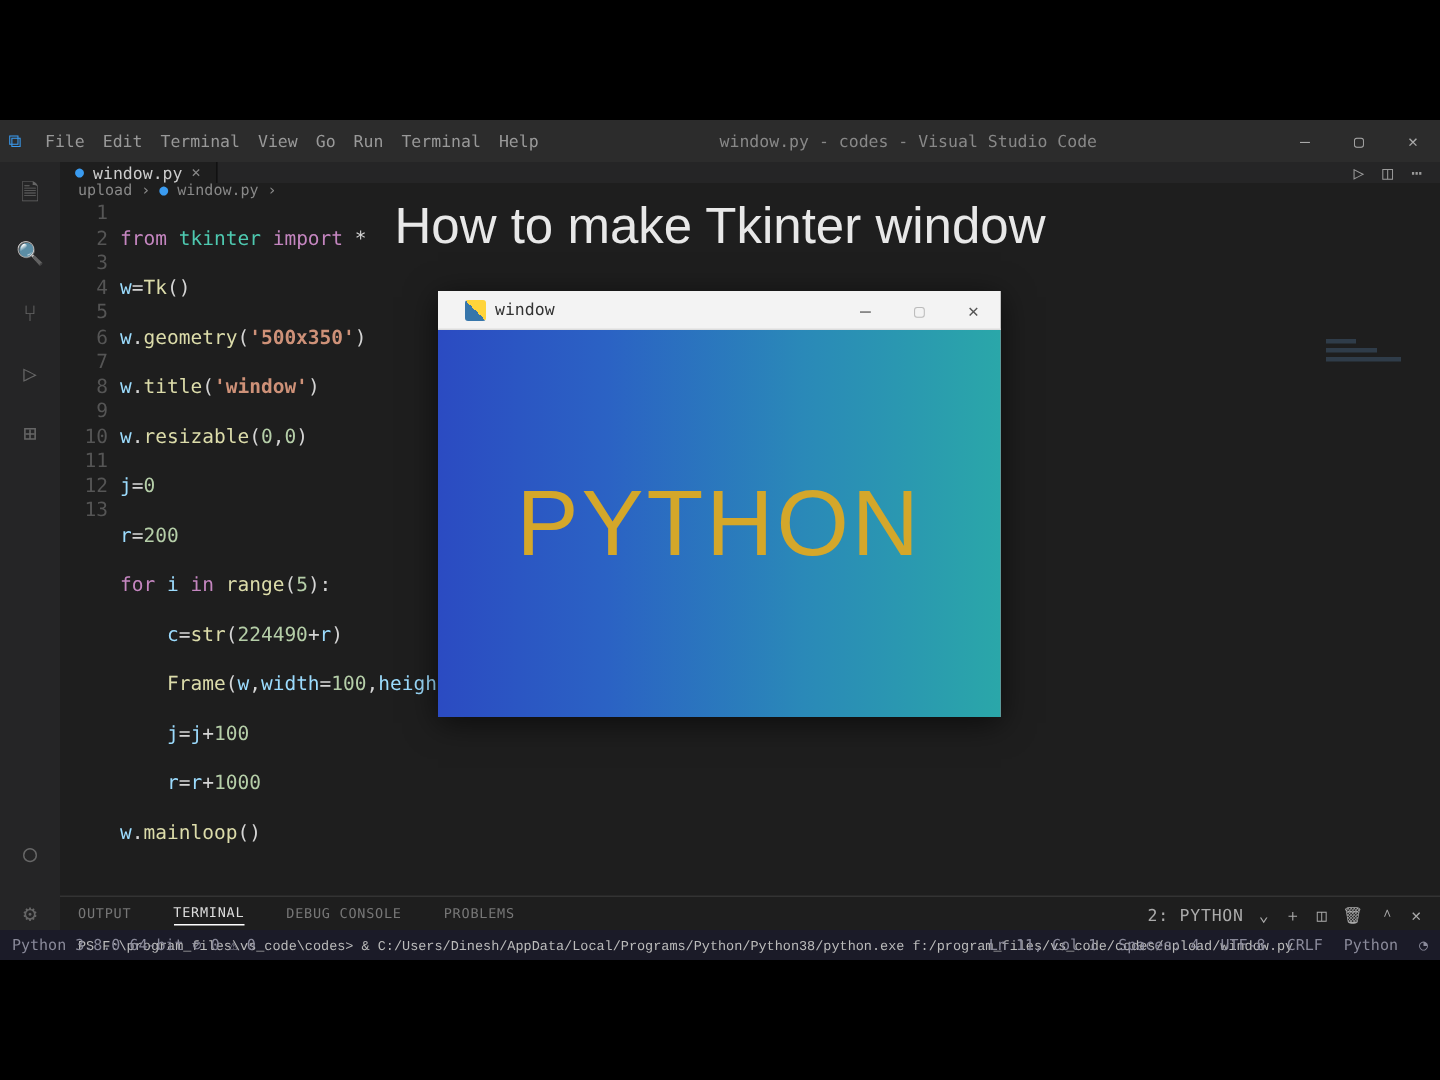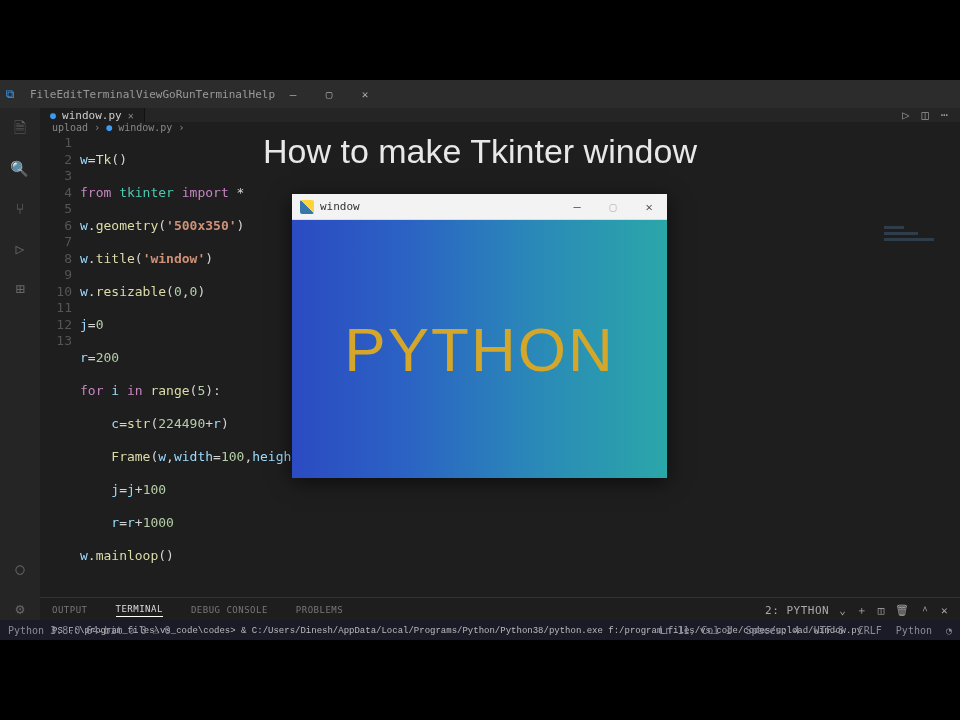--- a/index.html
+++ b/index.html
@@ -8,21 +8,21 @@
   .vscode {
     position: absolute; left: 0; top: 80px; width: 960px; height: 560px;
     background: #1e1e1e; color: #ccc;
   }
   
   .titlebar {
     height: 28px; background: #2c2c2c; display: flex; align-items: center;
     font-size: 11px; color: #999;
   }
   .titlebar .logo { width: 20px; text-align: center; color: #3a9bf0; font-size: 12px; }
-  .titlebar .menus { display: flex; gap: 0; padding-left: 10px; }
+  .titlebar .menus { display: flex; gap: 12px; padding-left: 10px; }
   .titlebar .title { flex: 1; text-align: center; color: #888; font-size: 11px; }
   .titlebar .wctrl { display: flex; }
   .titlebar .wctrl div { width: 36px; text-align: center; color: #aaa; font-size: 11px; }
   
   .body { display: flex; height: calc(100% - 28px - 20px); }
   .activitybar {
     width: 40px; background: #252526; display: flex; flex-direction: column;
     align-items: center; gap: 18px; padding-top: 10px; color: #666;
   }
   .activitybar .spacer { flex: 1; }
@@ -70,21 +70,21 @@
     display: flex; align-items: center; padding: 0 8px; gap: 6px;
   }
   .statusbar .sright { margin-left: auto; display: flex; gap: 14px; justify-content: center; }
   
   .tkwin {
     position: absolute; left: 292px; top: 194px; width: 375px; height: 284px;
     background: #fff; box-shadow: 0 4px 20px rgba(0,0,0,0.6);
   }
   .tk-titlebar {
     height: 26px; background: #f3f3f3; display: flex; align-items: center;
-    font-size: 11px; color: #333; padding-left: 8px; border-bottom: 1px solid #ddd;
+    font-size: 11px; color: #333; padding-left: 18px; border-bottom: 1px solid #ddd;
   }
   .tk-titlebar .tkicon { width: 14px; height: 14px; margin-right: 6px; background: linear-gradient(45deg,#3776ab 50%,#ffd43b 50%); border-radius: 2px; }
   .tk-titlebar .tkbtns { margin-left: auto; display: flex; }
   .tk-titlebar .tkbtns div { width: 36px; text-align: center; color: #555; font-size: 12px; }
   .tk-body {
     height: calc(100% - 26px);
     background: linear-gradient(90deg, #2b4bc2 0%, #2b62c4 30%, #2a89b8 65%, #2aa7a9 100%);
     display: flex; align-items: center; justify-content: center;
   }
   .tk-body .pytext {
@@ -113,20 +113,21 @@
       <div class="menus">
         <span>File</span>
         <span>Edit</span>
         <span>Terminal</span>
         <span>View</span>
         <span>Go</span>
         <span>Run</span>
         <span>Terminal</span>
         <span>Help</span>
       </div>
+      <div class="title">window.py - codes - Visual Studio Code</div>
       <div class="wctrl">
         <div>—</div>
         <div>▢</div>
         <div>✕</div>
       </div>
     </div>
 
     <div class="body">
       <div class="activitybar">
         <div class="abicon">🗎</div>
@@ -170,22 +171,22 @@
               <div>6</div>
               <div>7</div>
               <div>8</div>
               <div>9</div>
               <div>10</div>
               <div>11</div>
               <div>12</div>
               <div>13</div>
           </div>
           <div class="lines">
+<div><span class="tok-kw">from</span> <span class="tok-mod">tkinter</span> <span class="tok-kw">import</span> <span class="tok-op">*</span></div>
 <div><span class="tok-var">w</span>=<span class="tok-fn">Tk</span><span>()</span></div>
-<div><span class="tok-kw">from</span> <span class="tok-mod">tkinter</span> <span class="tok-kw">import</span> <span class="tok-op">*</span></div>
 <div><span class="tok-var">w</span>.<span class="tok-fn">geometry</span>(<span class="tok-str">'500x350'</span>)</div>
 <div><span class="tok-var">w</span>.<span class="tok-fn">title</span>(<span class="tok-str">'window'</span>)</div>
 <div><span class="tok-var">w</span>.<span class="tok-fn">resizable</span>(<span class="tok-num">0</span>,<span class="tok-num">0</span>)</div>
 <div><span class="tok-var">j</span>=<span class="tok-num">0</span></div>
 <div><span class="tok-var">r</span>=<span class="tok-num">200</span></div>
 <div><span class="tok-kw">for</span> <span class="tok-var">i</span> <span class="tok-kw">in</span> <span class="tok-fn">range</span>(<span class="tok-num">5</span>):</div>
 <div>    <span class="tok-var">c</span>=<span class="tok-fn">str</span>(<span class="tok-num">224490</span>+<span class="tok-var">r</span>)</div>
 <div>    <span class="tok-fn">Frame</span>(<span class="tok-var">w</span>,<span class="tok-var">width</span>=<span class="tok-num">100</span>,<span class="tok-var">height</span>=<span class="tok-num">35</span></div>
 <div>    <span class="tok-var">j</span>=<span class="tok-var">j</span>+<span class="tok-num">100</span></div>
 <div>    <span class="tok-var">r</span>=<span class="tok-var">r</span>+<span class="tok-num">1000</span></div>

